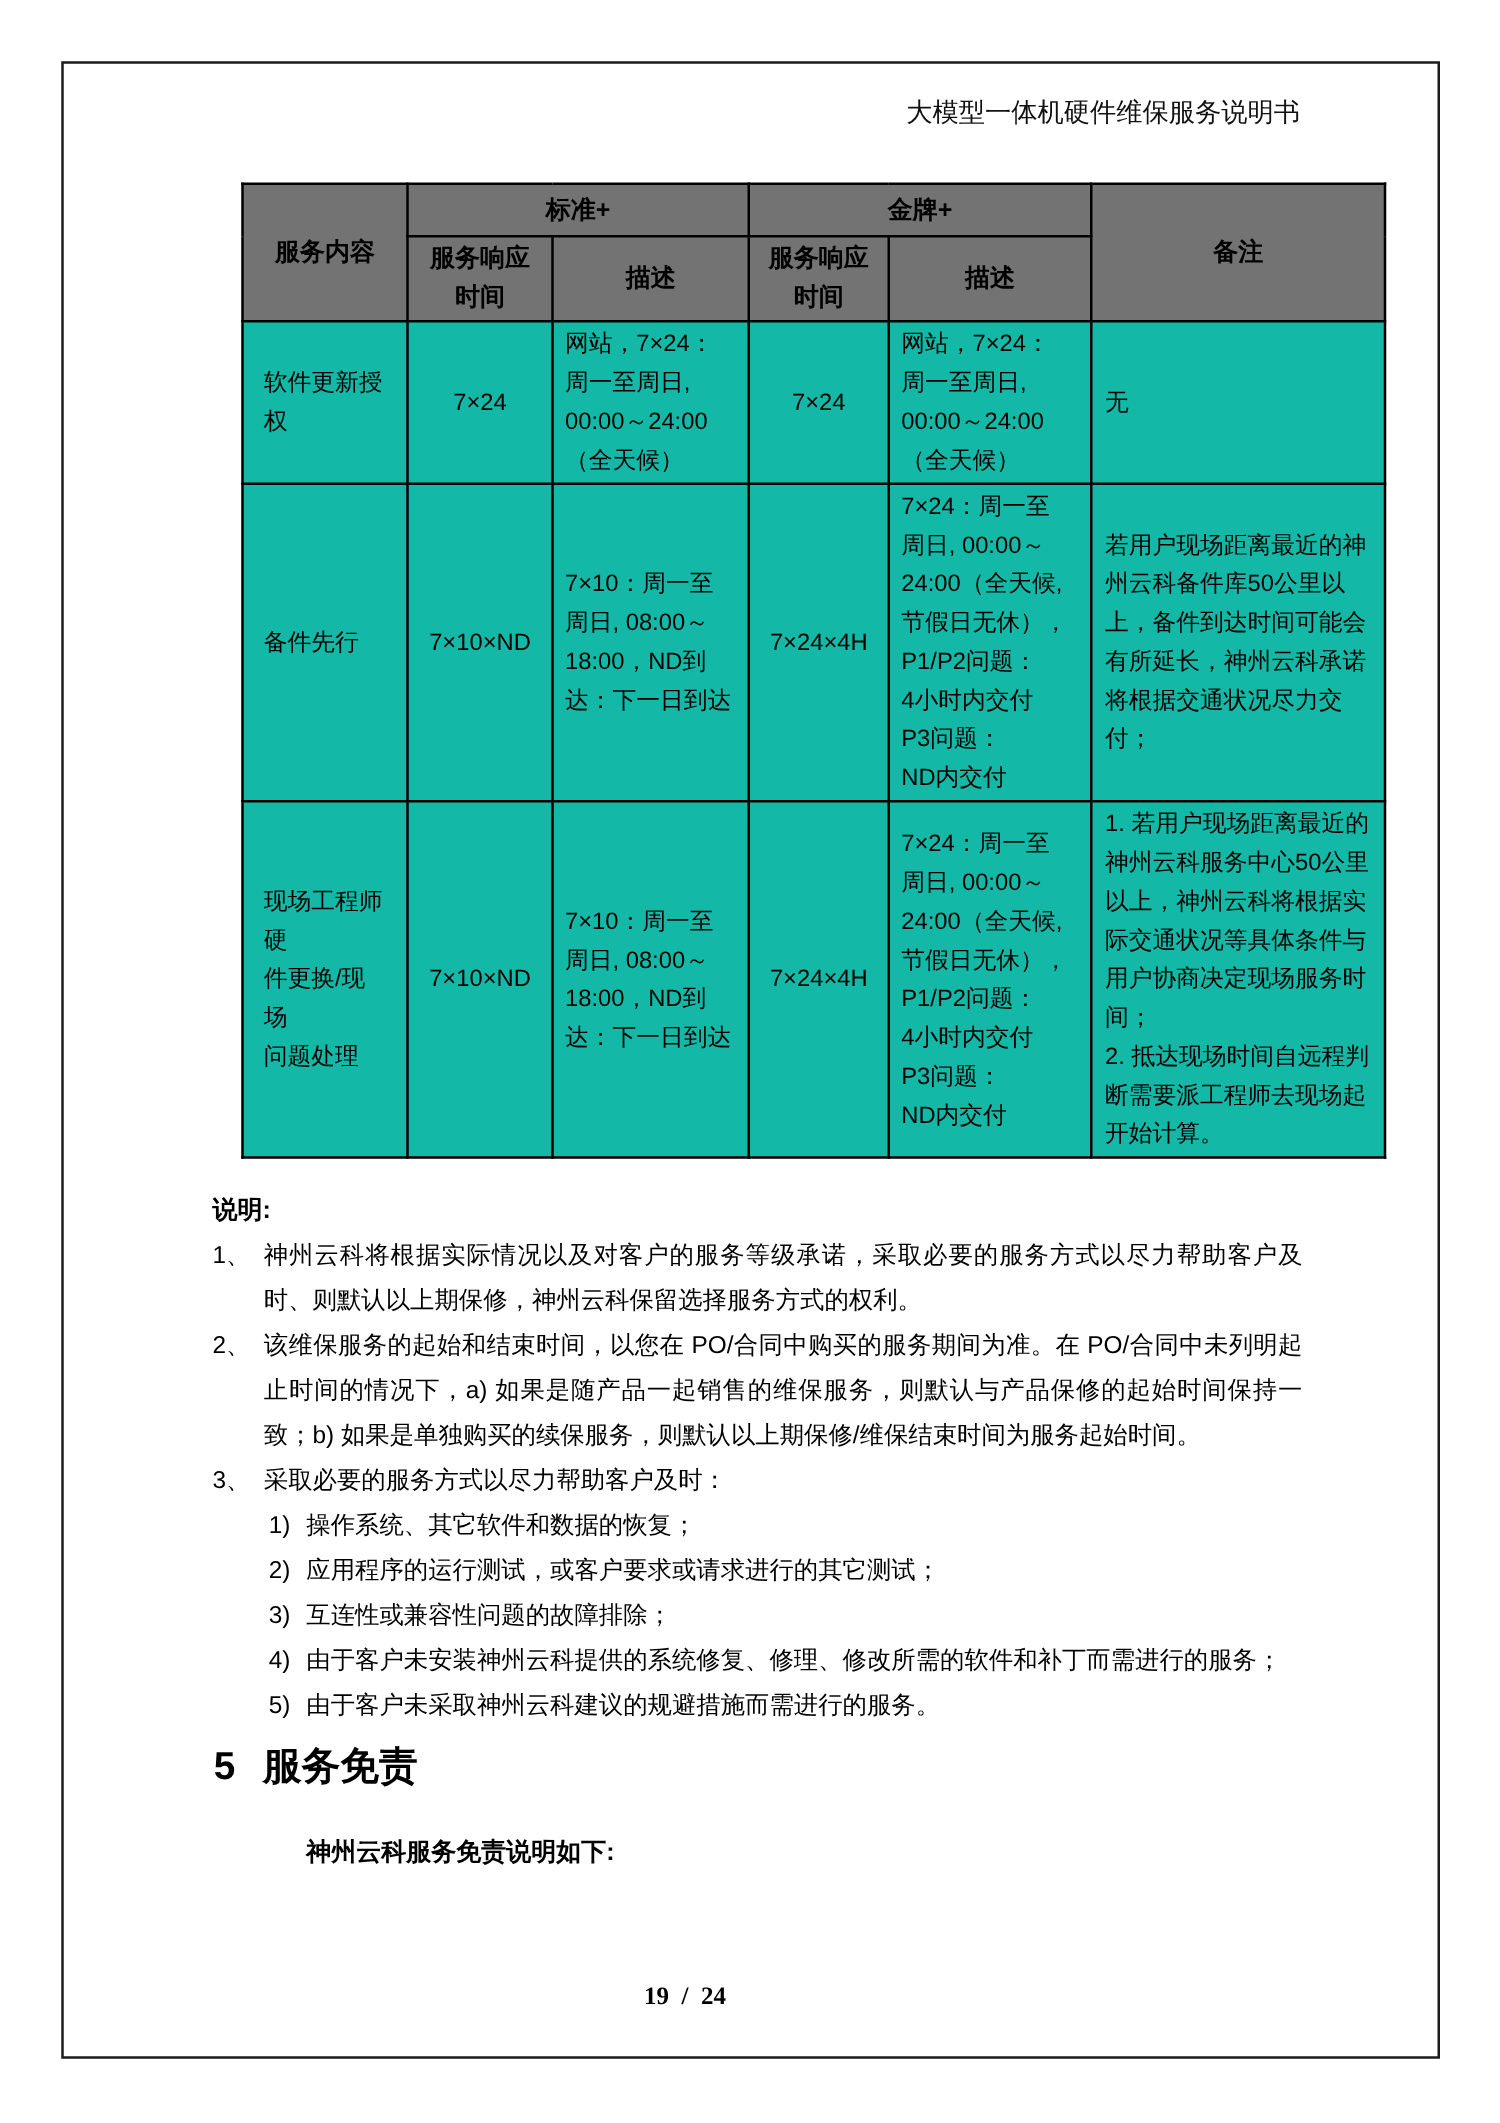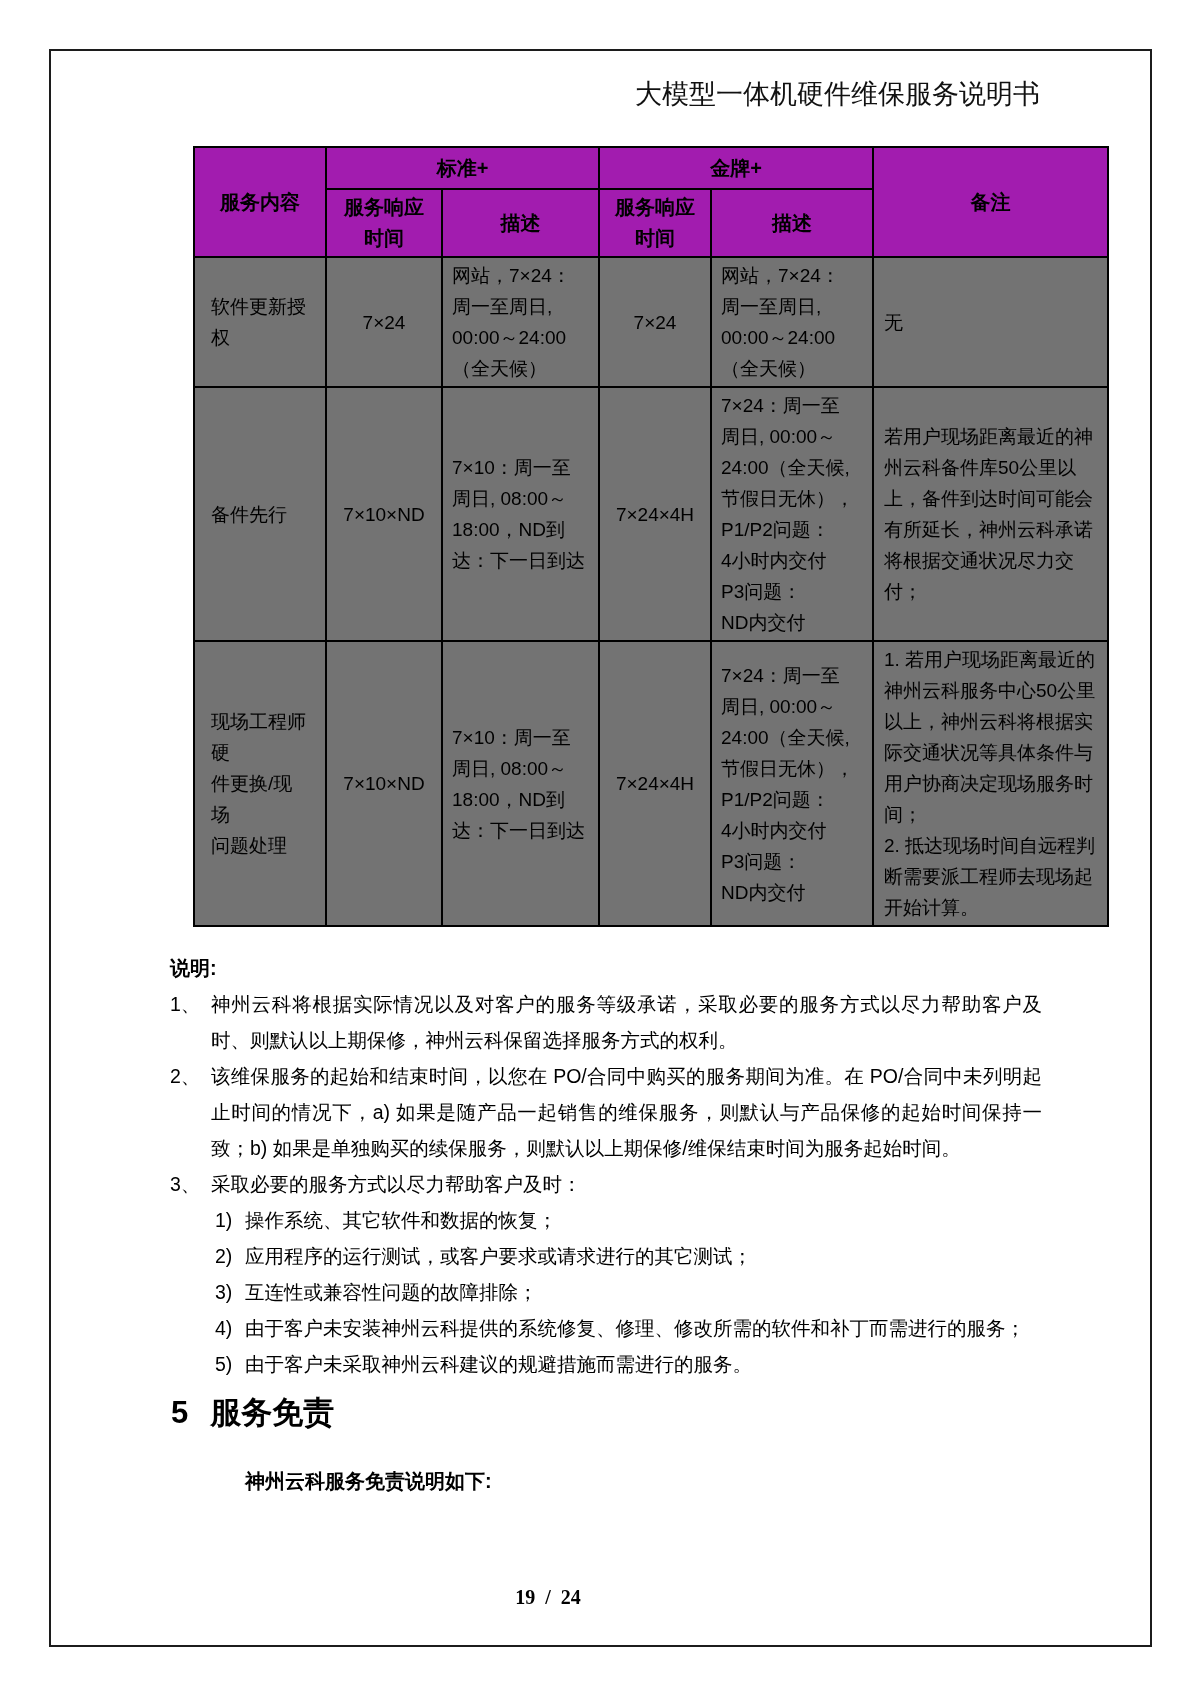--- a/index.html
+++ b/index.html
@@ -5,36 +5,36 @@
   * { margin:0; padding:0; box-sizing:border-box; }
   html,body { width:1200px; height:1698px; background:#ffffff; }
   body { font-family:"Liberation Sans", sans-serif; color:#000; position:relative; }
 
   .page-border{
     position:absolute; left:49px; top:49px; width:1103px; height:1598px;
     border:2px solid #1c1c1c; background:#fff;
   }
   .doc-title{
     position:absolute; top:76px; right:160px;
-    font-family:"Liberation Serif", serif; font-size:27px; color:#111;margin-left:33px;
+    font-family:"Liberation Serif", serif; font-size:21px; color:#111;margin-left:33px;
   }
 
   table.service-table{
     position:absolute; left:193px; top:146px; width:914px;
     border-collapse:collapse; table-layout:fixed;
   }
   .service-table th, .service-table td{
     border:2px solid #000;
   }
   .service-table thead th{
-    background:#a21caf; font-weight:bold; font-size:20px;
+    background:#737373; font-weight:bold; font-size:20px;
     text-align:center; vertical-align:middle; line-height:31px; padding:2px 4px;
   }
   .service-table tbody td{
-    background:#737373; font-size:19px; line-height:31px; vertical-align:middle;
+    background:#14b8a6; font-size:19px; line-height:31px; vertical-align:middle;
   }
   tr.h-group{ height:42px; }
   tr.h-sub{ height:64px; }
   tr.r1{ height:126px; }
   tr.r2{ height:252px; }
   tr.r3{ height:285px; }
   .pre{ white-space:pre-line; }
   .c-svc{ text-align:left; padding:2px 16px; white-space:pre-line; }
   .c-resp{ text-align:center; padding:2px 2px; }
   .c-desc{ text-align:left; padding:2px 9px; white-space:pre-line; }

